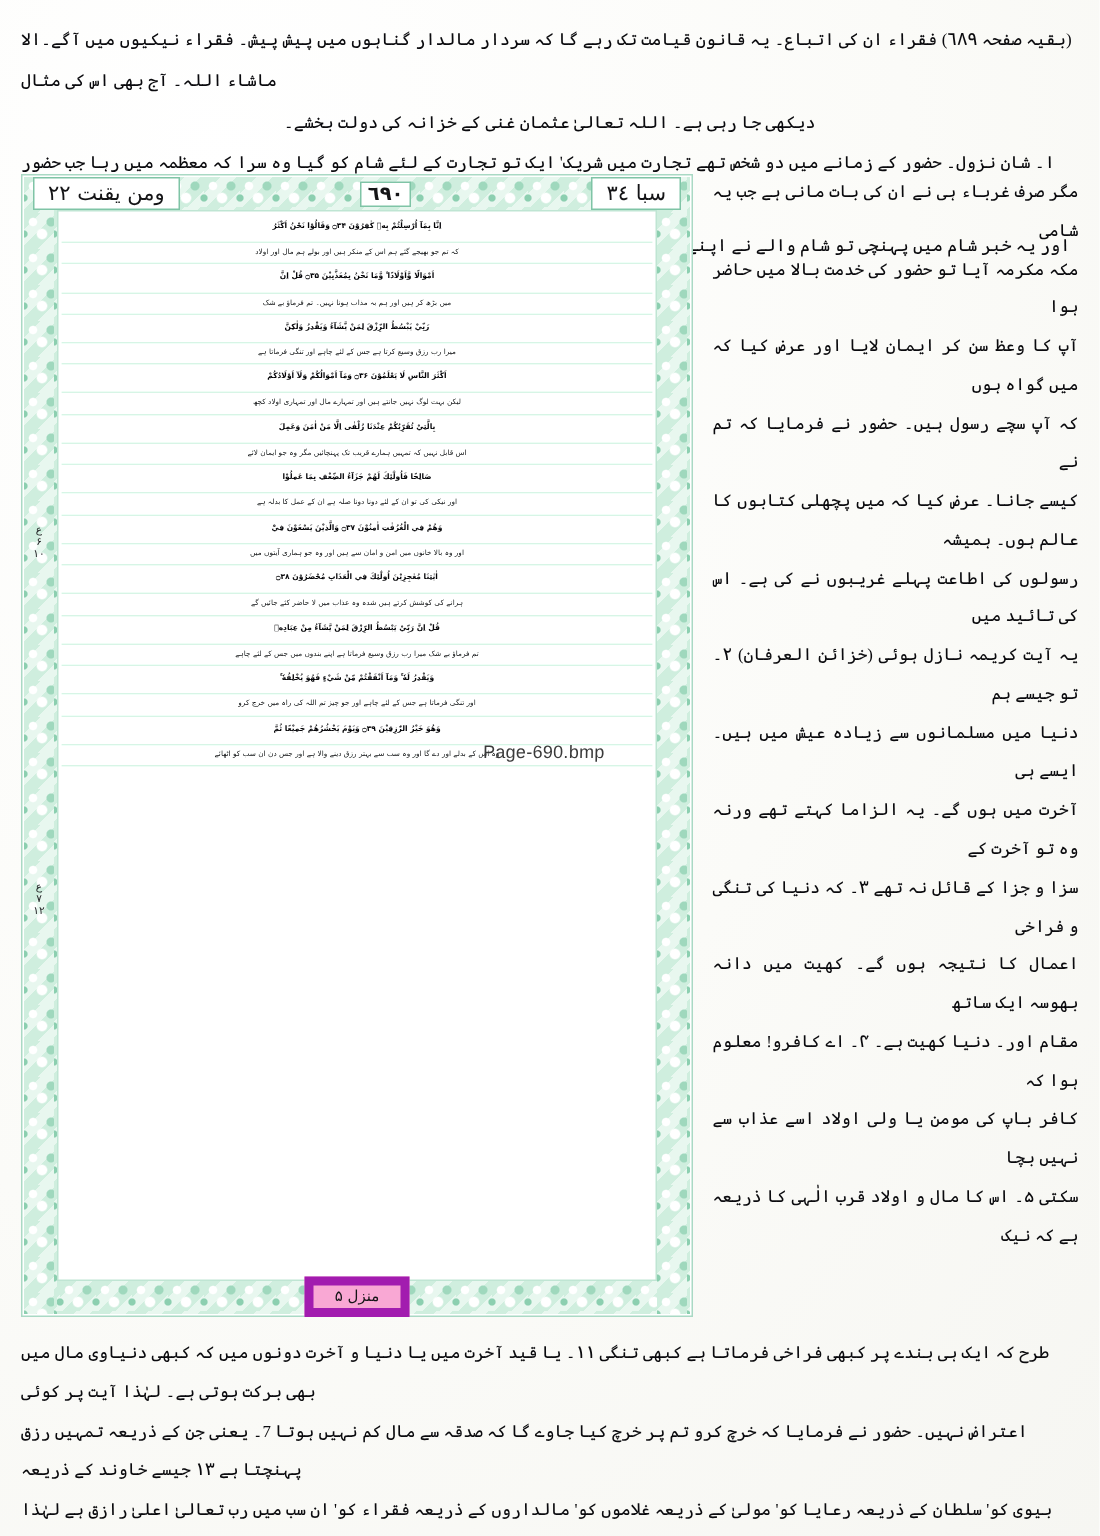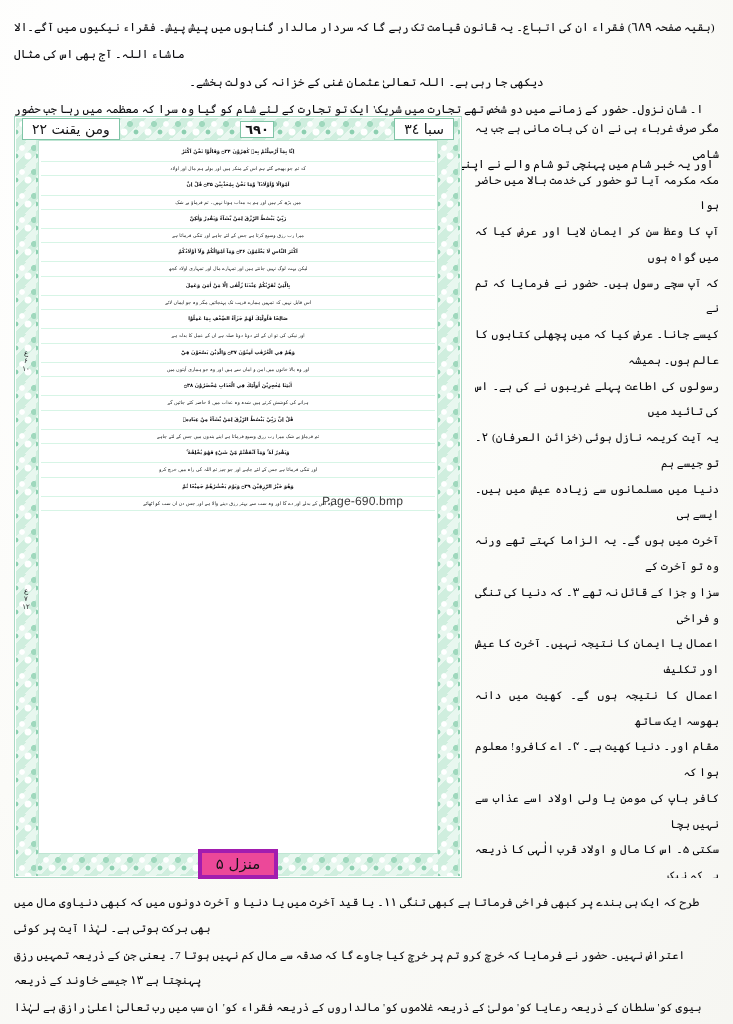--- a/index.html
+++ b/index.html
@@ -117,22 +117,22 @@
     text-align:center;direction:rtl;color:#1a1a1d;
     padding:3px 6px;white-space:nowrap;overflow:hidden;
   }
 
   
   #manzil-wrap{
     position:absolute;bottom:2px;left:0;right:0;height:22px;z-index:5;
     display:flex;align-items:center;justify-content:center;
   }
   #manzil-box{
-    background:#ec4899;border:4px solid #a21caf;
-    font-size:15px;padding:2px 14px;color:#141416;
+    background:#f9a8d4;border:6px solid #a21caf;
+    font-size:10px;padding:2px 14px;color:#141416;
   }
 
   
   .ruku{
     position:absolute;left:2px;width:18px;text-align:center;
     font-size:7px;line-height:1.15;color:#1c1c1f;z-index:6;
   }
   #ruku-1{top:232px;}
   #ruku-2{top:470px;}
 
@@ -173,21 +173,20 @@
       <p>مگر صرف غرباء ہی نے ان کی بات مانی ہے جب یہ شامی</p>
       <p>مکہ مکرمہ آیا تو حضور کی خدمت بالا میں حاضر ہوا</p>
       <p>آپ کا وعظ سن کر ایمان لایا اور عرض کیا کہ میں گواہ ہوں</p>
       <p>کہ آپ سچے رسول ہیں۔ حضور نے فرمایا کہ تم نے</p>
       <p>کیسے جانا۔ عرض کیا کہ میں پچھلی کتابوں کا عالم ہوں۔ ہمیشہ</p>
       <p>رسولوں کی اطاعت پہلے غریبوں نے کی ہے۔ اس کی تائید میں</p>
       <p>یہ آیت کریمہ نازل ہوئی (خزائن العرفان) ۲۔ تو جیسے ہم</p>
       <p>دنیا میں مسلمانوں سے زیادہ عیش میں ہیں۔ ایسے ہی</p>
       <p>آخرت میں ہوں گے۔ یہ الزاما کہتے تھے ورنہ وہ تو آخرت کے</p>
       <p>سزا و جزا کے قائل نہ تھے ۳۔ کہ دنیا کی تنگی و فراخی</p>
-      <p>اعمال یا ایمان کا نتیجہ نہیں۔ آخرت کا عیش اور تکلیف</p>
       <p>اعمال کا نتیجہ ہوں گے۔ کھیت میں دانہ بھوسہ ایک ساتھ</p>
       <p>مقام اور۔ دنیا کھیت ہے۔ ۴۔ اے کافرو! معلوم ہوا کہ</p>
       <p>کافر باپ کی مومن یا ولی اولاد اسے عذاب سے نہیں بچا</p>
       <p>سکتی ۵۔ اس کا مال و اولاد قرب الٰہی کا ذریعہ ہے کہ نیک</p>
 
       <p></p>
     </div>
 
     <div id="quran-frame">
 

